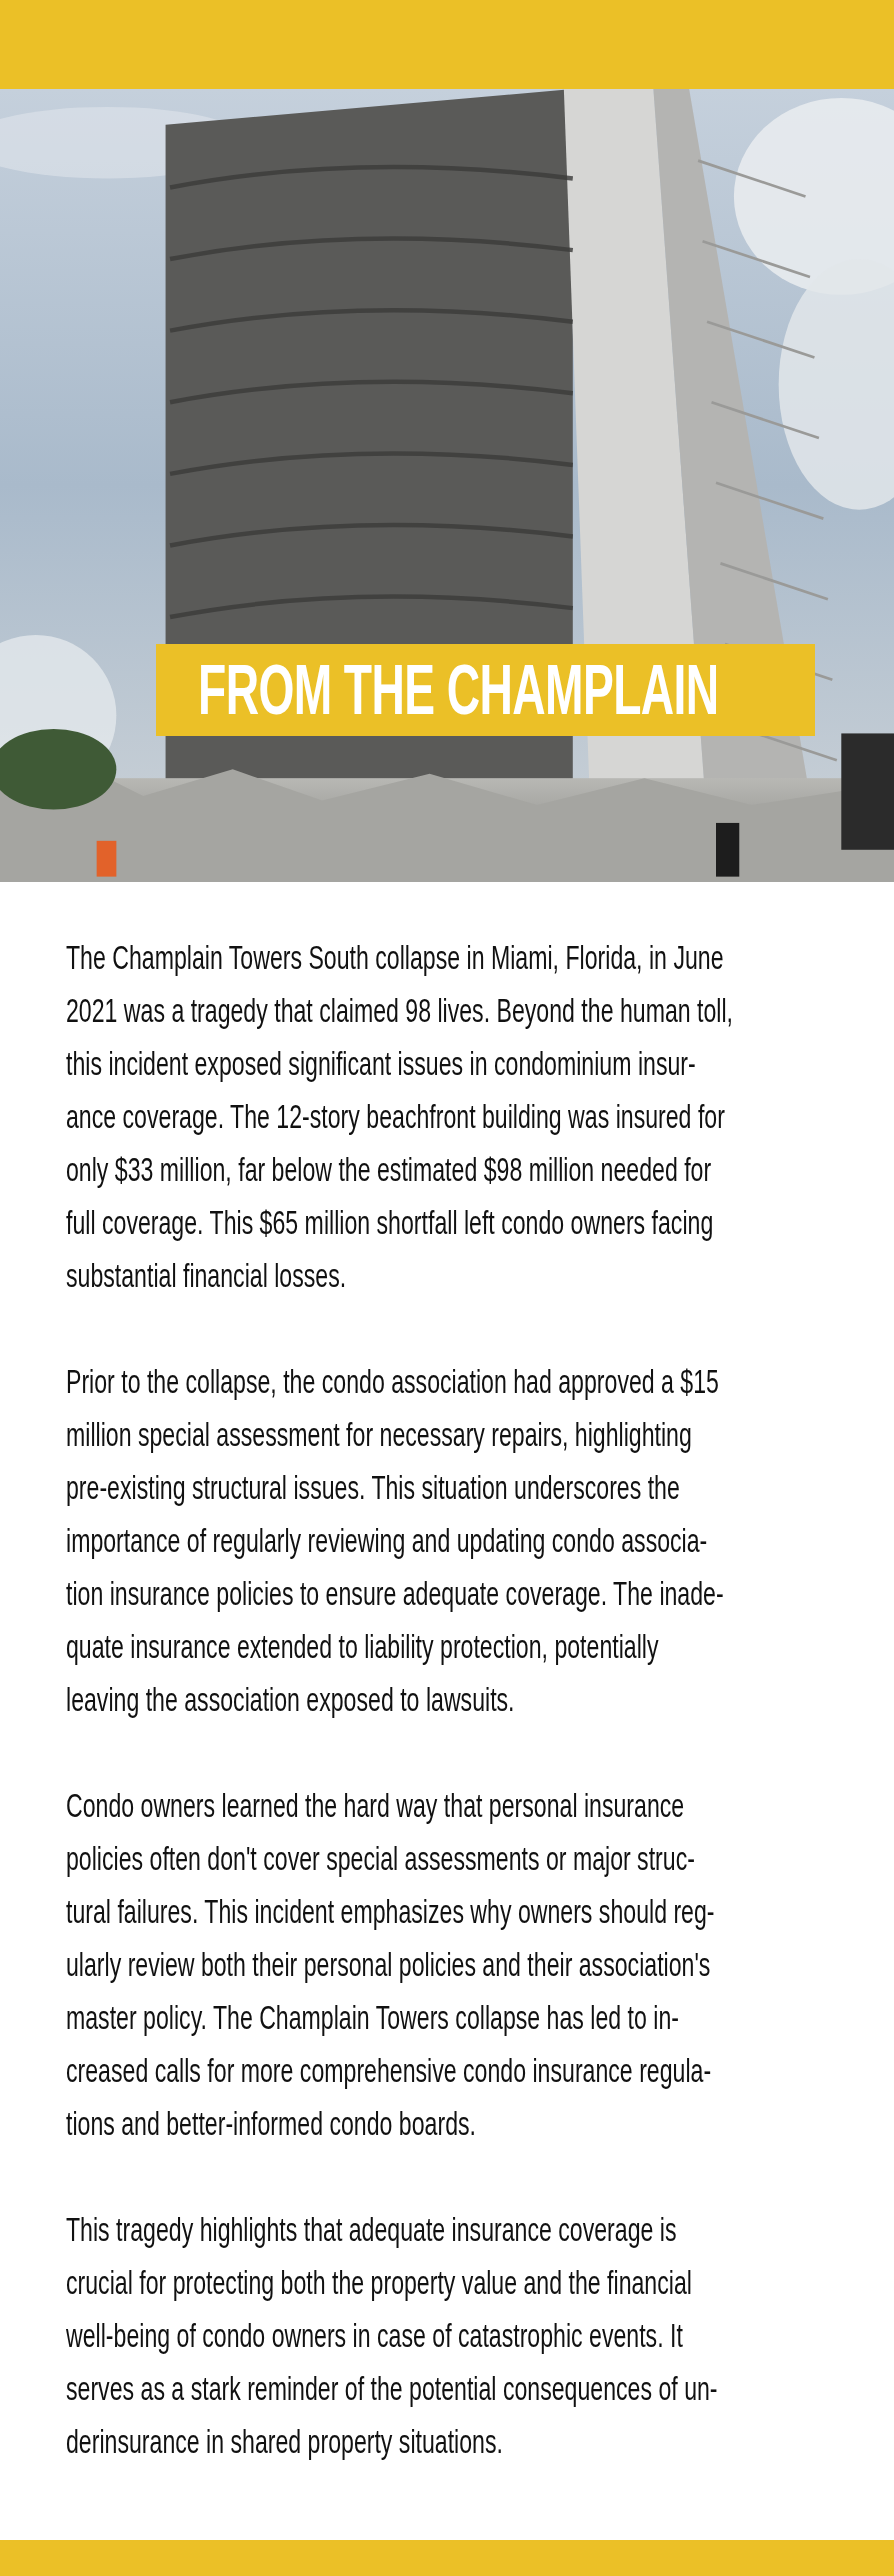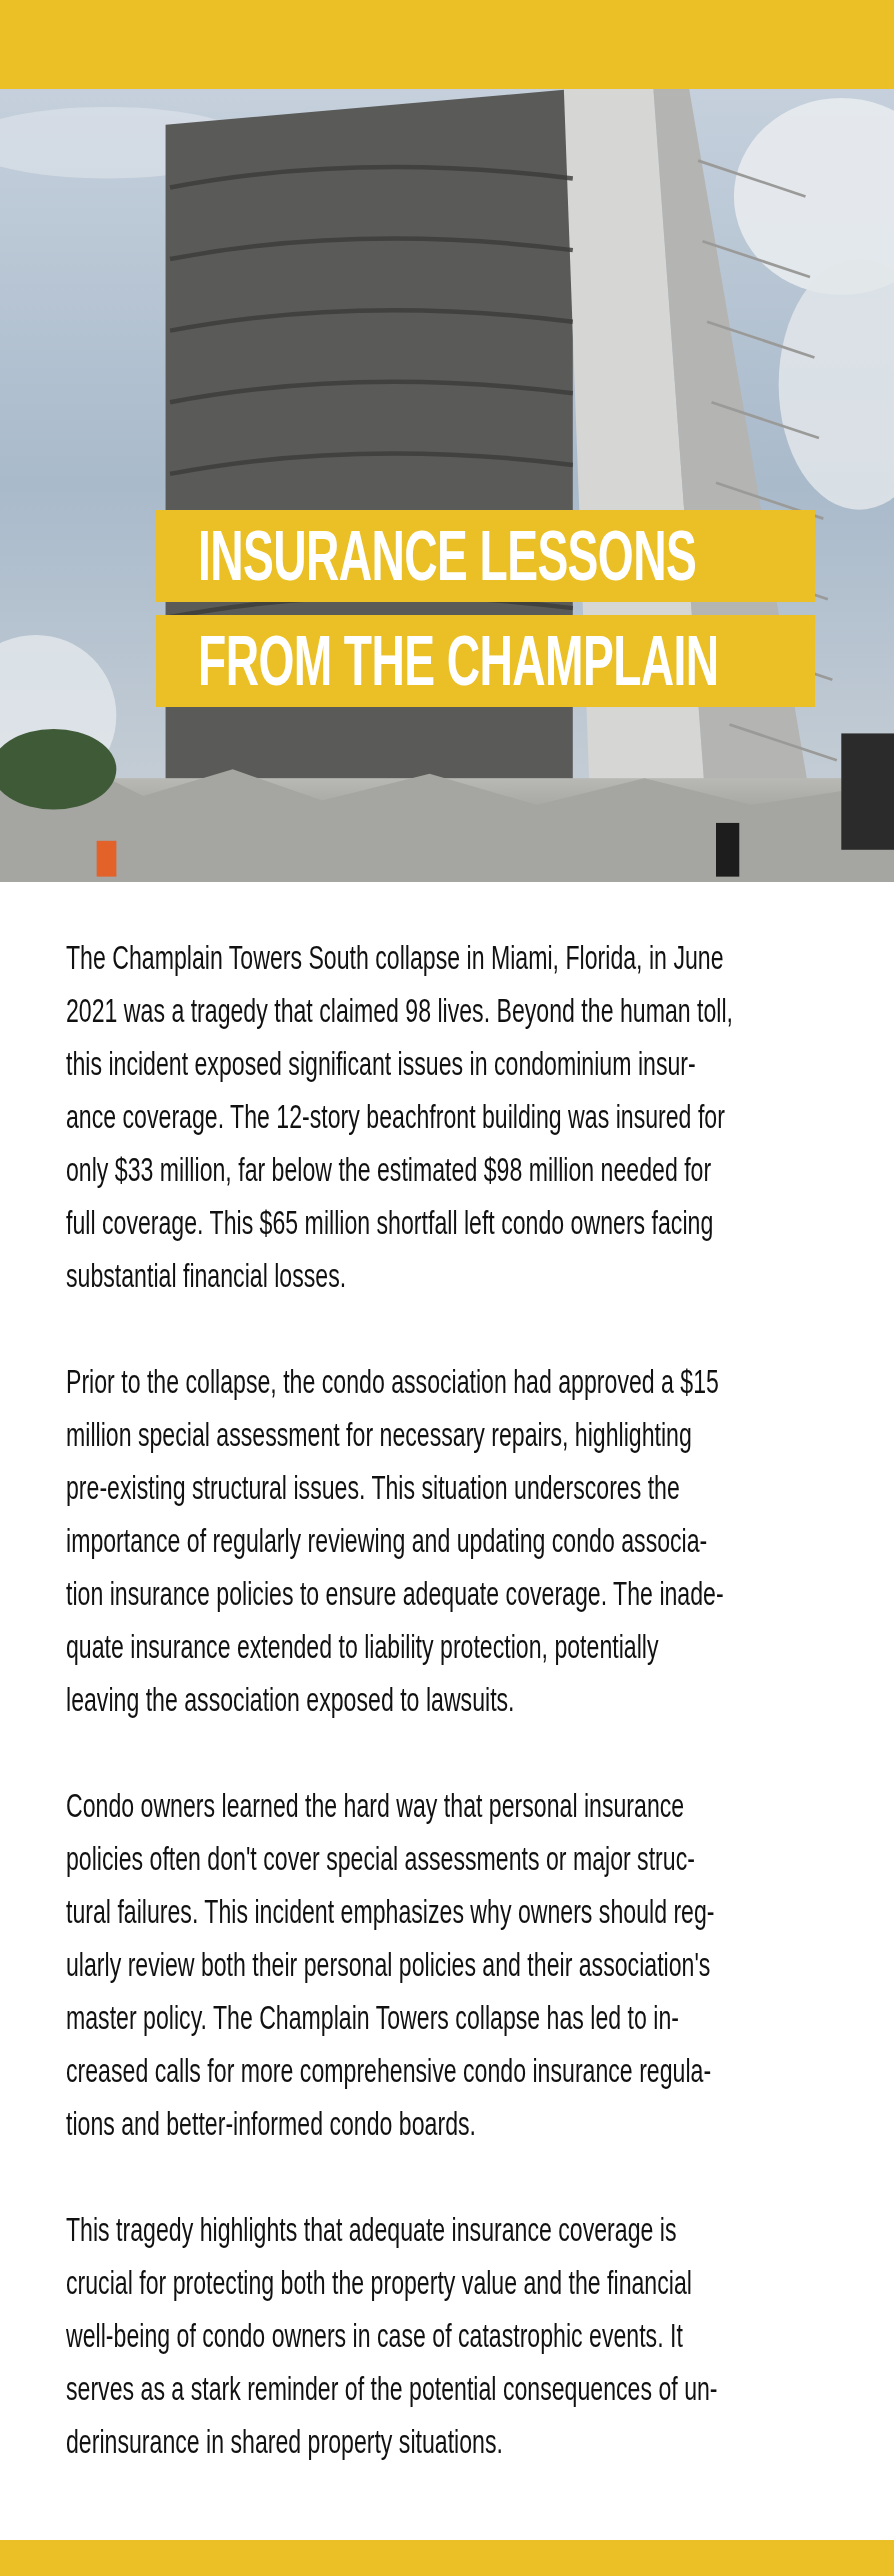--- a/index.html
+++ b/index.html
@@ -64,24 +64,21 @@
         <path d="M815,710 L935,750"></path>
     </g>
     <rect x="0" y="770" width="1000" height="116" fill="url(#rubble)"></rect>
     <path d="M0,780 L80,750 L160,790 L260,760 L360,795 L480,765 L600,800 L720,770 L840,800 L1000,775 L1000,886 L0,886 Z" fill="#a5a5a1"></path>
     <ellipse cx="60" cy="760" rx="70" ry="45" fill="#3f5a36"></ellipse>
     <rect x="108" y="840" width="22" height="40" fill="#e2622a"></rect>
     <rect x="800" y="820" width="26" height="60" fill="#1d1d1d"></rect>
     <rect x="940" y="720" width="60" height="130" fill="#2b2b2b"></rect>
   </svg>
 
-  <div class="title-band" style="top: 421px; background: rgb(235, 192, 39);">
-    <span style="color: rgb(255, 255, 255);">INSURANCE LESSONS</span>
-  </div>
-  <div class="title-band" style="top: 526px; background: rgb(235, 192, 39);">
+  <div class="title-band" style="top: 555px; background: rgb(235, 192, 39);">
     <span style="color: rgb(255, 255, 255);">FROM THE CHAMPLAIN</span>
   </div>
 </div>
 
 <div class="article">
   <p style="color: rgb(17, 17, 17);">
     <span class="line">The Champlain Towers South collapse in Miami, Florida, in June</span>
     <span class="line">2021 was a tragedy that claimed 98 lives. Beyond the human toll,</span>
     <span class="line">this incident exposed significant issues in condominium insur-</span>
     <span class="line">ance coverage. The 12-story beachfront building was insured for</span>

